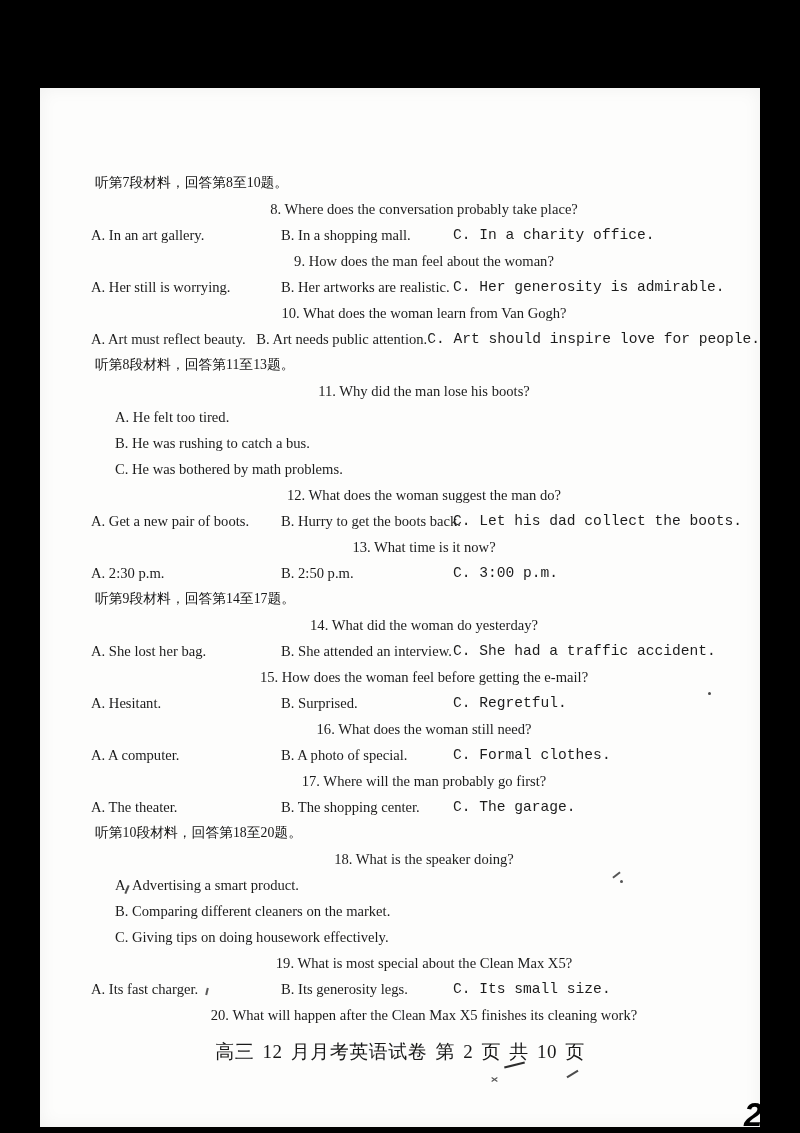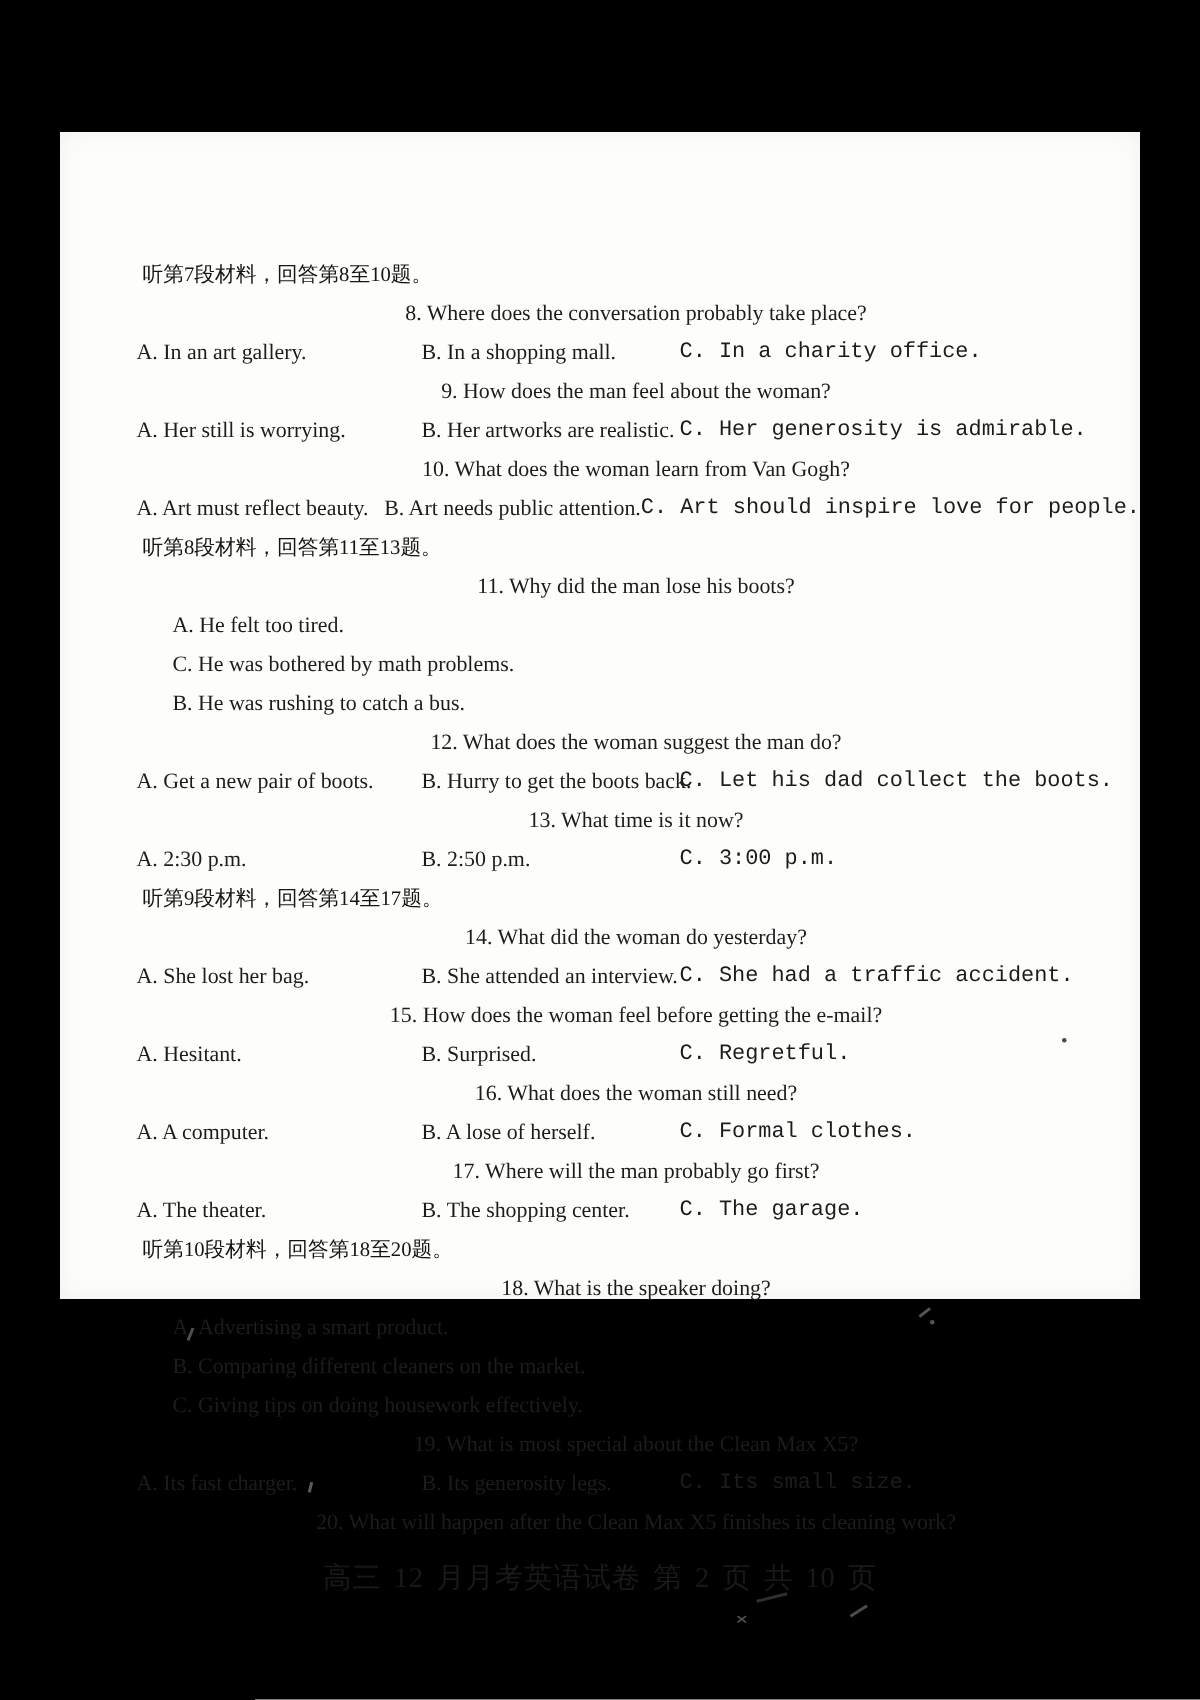--- a/index.html
+++ b/index.html
@@ -2,21 +2,21 @@
 <html><head>
 <meta charset="utf-8">
 <style>
   html,body{margin:0;padding:0;}
   body{
     width:800px;height:1133px;position:relative;overflow:hidden;
     background:#000;
     font-family:"Liberation Serif","DejaVu Serif",serif;
   }
   .page{
-    position:absolute;left:40px;top:88px;width:720px;height:778px;
+    position:absolute;left:40px;top:88px;width:720px;height:1039px;
     background:#fdfdfc;
     box-shadow:inset 0 0 18px rgba(0,0,0,0.05);
   }
   .content{padding-top:82px;}
   .line{
     height:26px;line-height:26px;font-size:14.6px;color:#1c1c1c;
     white-space:nowrap;
   }
   .m{padding-left:55px;font-size:13.8px;color:#141414;}
   .q{padding-left:48px;text-align:center;}
@@ -72,22 +72,22 @@
     <div class="line opts">
       <span class="oA">A. Art must reflect beauty.</span>
       <span class="oB">B. Art needs public attention.</span>
       <span class="oC">C. Art should inspire love for people.</span>
     </div>
 
     <div class="line m">听第8段材料，回答第11至13题。</div>
 
     <div class="line q">11. Why did the man lose his boots?</div>
     <div class="line stack">A. He felt too tired.</div>
+    <div class="line stack">B. He was rushing to catch a bus.</div>
     <div class="line stack">C. He was bothered by math problems.</div>
-    <div class="line stack">B. He was rushing to catch a bus.</div>
 
     <div class="line q">12. What does the woman suggest the man do?</div>
     <div class="line opts">
       <span class="oA">A. Get a new pair of boots.</span>
       <span class="oB">B. Hurry to get the boots back.</span>
       <span class="oC">C. Let his dad collect the boots.</span>
     </div>
 
     <div class="line q">13. What time is it now?</div>
     <div class="line opts">
@@ -108,21 +108,21 @@
     <div class="line q">15. How does the woman feel before getting the e-mail?</div>
     <div class="line opts">
       <span class="oA">A. Hesitant.</span>
       <span class="oB">B. Surprised.</span>
       <span class="oC">C. Regretful.</span>
     </div>
 
     <div class="line q">16. What does the woman still need?</div>
     <div class="line opts">
       <span class="oA">A. A computer.</span>
-      <span class="oB">B. A lose of herself.</span>
+      <span class="oB">B. A photo of special.</span>
       <span class="oC">C. Formal clothes.</span>
     </div>
 
     <div class="line q">17. Where will the man probably go first?</div>
     <div class="line opts">
       <span class="oA">A. The theater.</span>
       <span class="oB">B. The shopping center.</span>
       <span class="oC">C. The garage.</span>
     </div>
 

